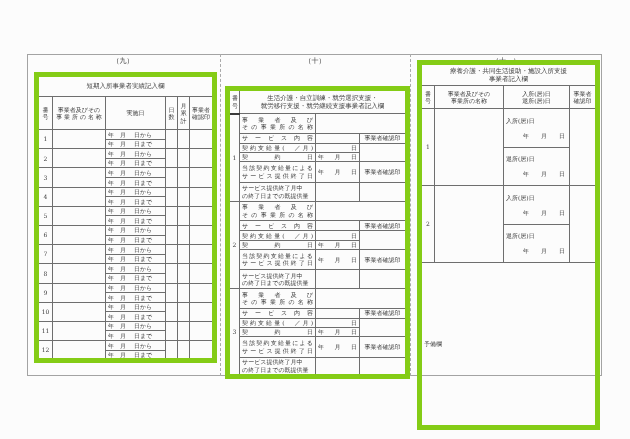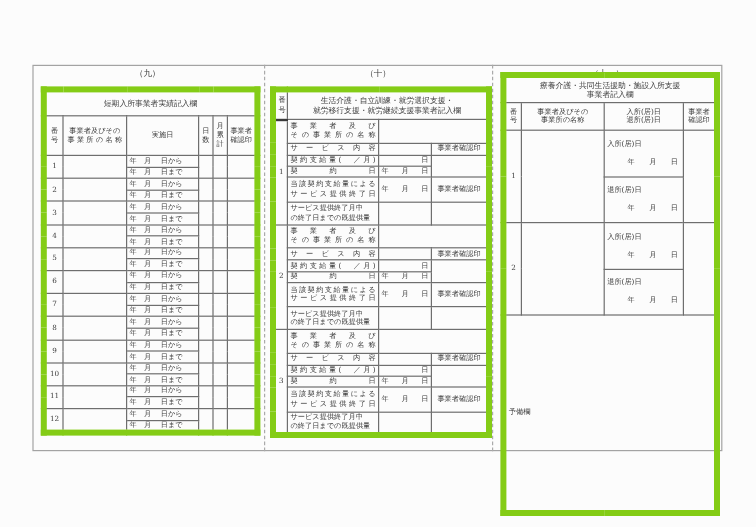--- a/index.html
+++ b/index.html
@@ -216,21 +216,21 @@
         <td rowspan="2"></td>
         <td rowspan="2"></td>
         <td rowspan="2"></td>
       </tr>
   <tr style="height:9.6px">
         <td class="date">年　月　 日まで</td>
       </tr>
 </tbody>
   </table>
 
-<table class="form" style="left:225px;top:72px;width:180px;height:287px">
+<table class="form" style="left:225px;top:86px;width:180px;height:287px">
   <colgroup>
       <col style="width:12px">
       <col style="width:76px">
       <col style="width:44px">
       <col style="width:48px">
     </colgroup>
   <tbody>
       <tr style="height:25px">
     <td class="vert" style="border-bottom:2px solid #3a3a3a">番号</td>
     <td colspan="3" class="title">生活介護・自立訓練・就労選択支援・

